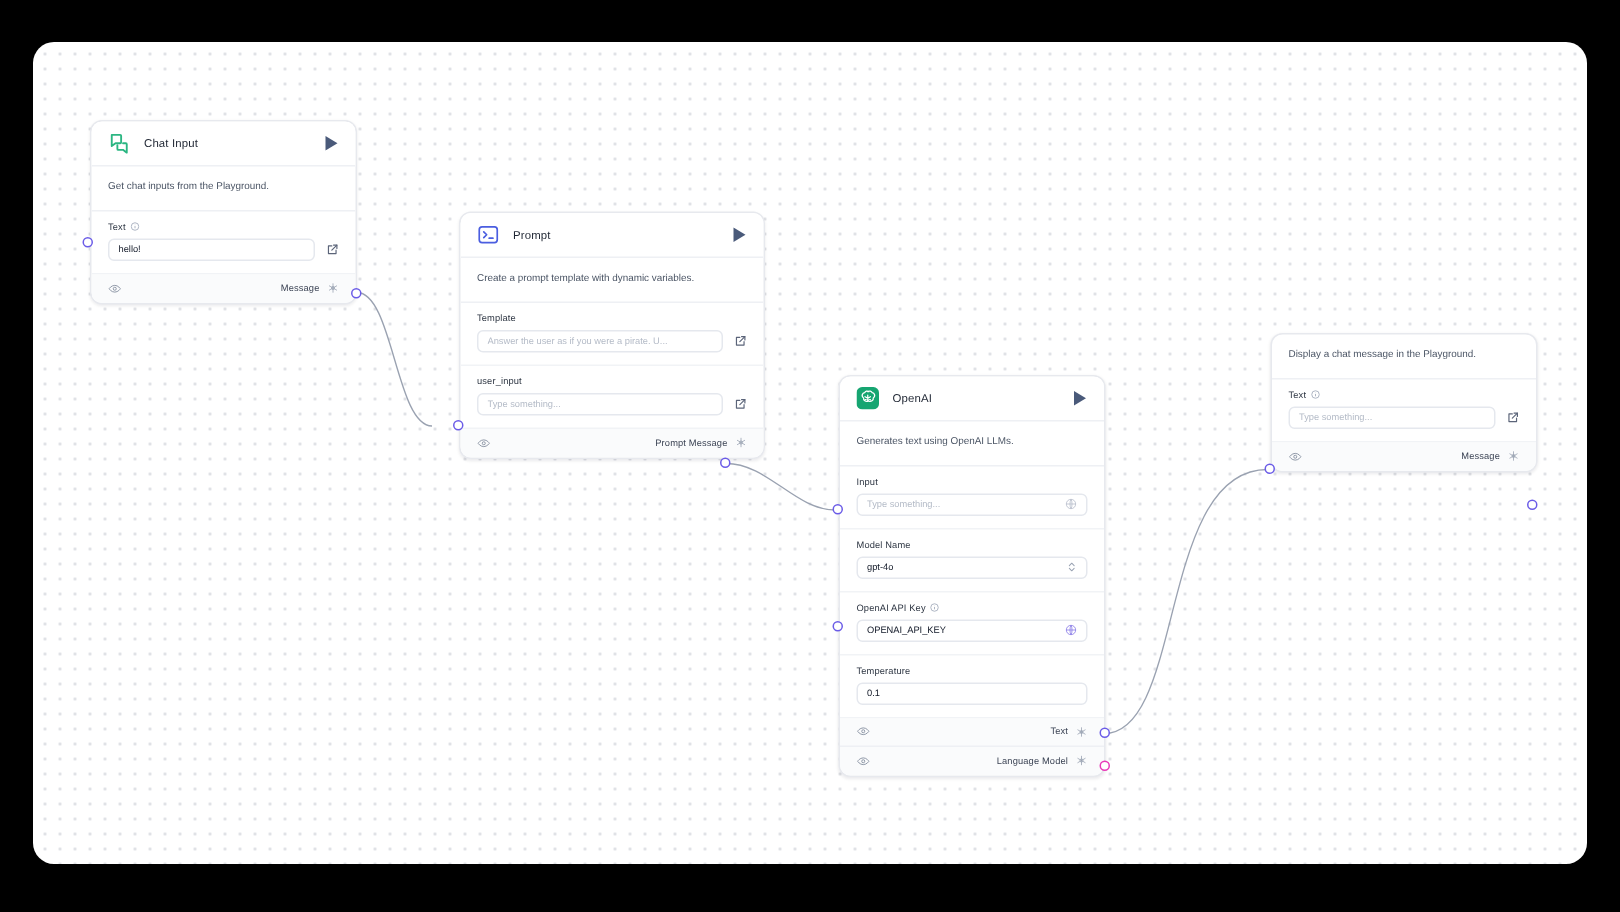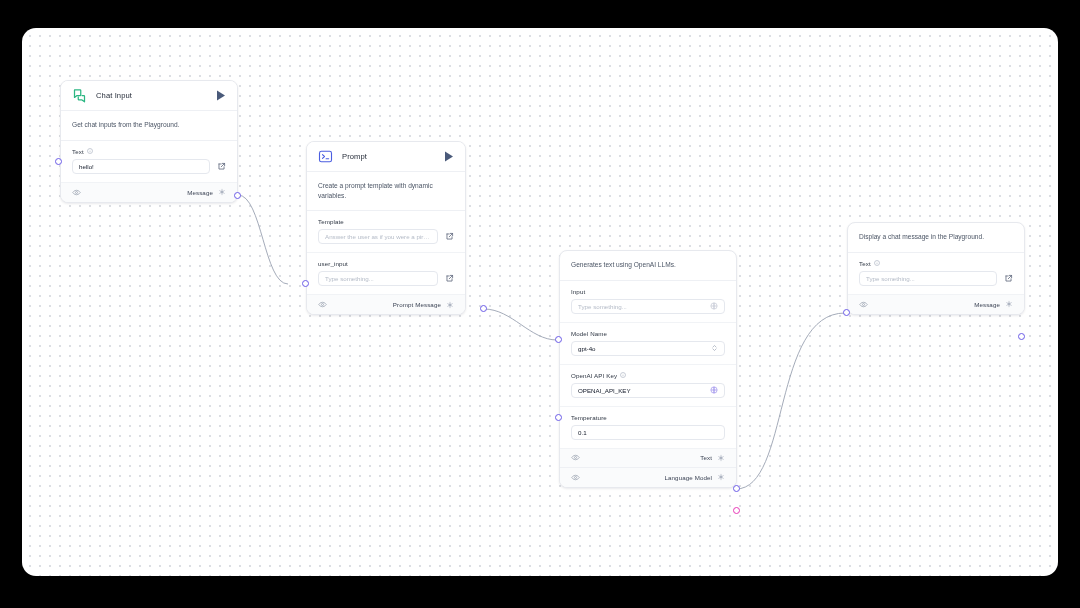--- a/index.html
+++ b/index.html
@@ -191,21 +191,21 @@
         <svg width="8" height="8" viewBox="0 0 18 18" fill="none" stroke="#9aa3b3" stroke-width="1.2">
             <path d="M9 2v14M3 5.5l12 7M15 5.5l-12 7"></path>
             <circle cx="9" cy="9" r="2.3"></circle>
           </svg>
       </span>
     </div>
   </div>
   <div class="port" style="left:55px; top:158px;"></div>
   <div class="port" style="left:234px; top:192px;"></div>
 
-  <div class="node" id="n-prompt" style="left:306px; top:141px; width:160px;">
+  <div class="node" id="n-prompt" style="left:306px; top:141px; width:204px;">
     <div class="node-head">
       <span class="node-icon">
         <svg width="15" height="15" viewBox="0 0 20 20" fill="none" stroke="#4b5ee0" stroke-width="1.5" stroke-linecap="round" stroke-linejoin="round">
           <rect x="2" y="3" width="16" height="14" rx="2.5"></rect>
             <path d="M6 7.5l2.6 2.5L6 12.5M10.8 13h3.4"></path>
         </svg>
       </span>
       <span class="node-title">Prompt</span>
       <span class="play-btn">
         <svg width="10" height="11" viewBox="0 0 10 11">
@@ -265,20 +265,37 @@
             <path d="M9 2v14M3 5.5l12 7M15 5.5l-12 7"></path>
             <circle cx="9" cy="9" r="2.3"></circle>
           </svg>
       </span>
     </div>
   </div>
   <div class="port" style="left:302px; top:280px;"></div>
   <div class="port" style="left:480px; top:305px;"></div>
 
   <div class="node" id="n-openai" style="left:559px; top:250px; width:178px;">
+    <div class="node-head">
+      <span class="node-icon">
+        <svg width="15" height="15" viewBox="0 0 20 20">
+          <rect x="0" y="0" width="20" height="20" rx="5" fill="#16a571"></rect>
+          <g fill="none" stroke="#ffffff" stroke-width="1.1" stroke-linecap="round" stroke-linejoin="round">
+            <path d="M10 4.2c1.4-1 3.3-.5 4 .9.9.1 1.7.7 2 1.6.4 1.2-.1 2.4-1.1 3 .2 1-.2 2-1.1 2.6-1 .7-2.3.6-3.2-.1-.9.7-2.2.8-3.2.1-.9-.6-1.3-1.6-1.1-2.6-1-.6-1.5-1.8-1.1-3 .3-.9 1.1-1.5 2-1.6.7-1.4 2.4-1.9 3.8-.9z"></path>
+            <path d="M10 7.3v5.4M7.6 8.6l4.8 2.8M12.4 8.6l-4.8 2.8"></path>
+          </g>
+        </svg>
+      </span>
+      <span class="node-title">OpenAI</span>
+      <span class="play-btn">
+        <svg width="10" height="11" viewBox="0 0 10 11">
+            <path d="M1 0.6 L9 5.5 L1 10.4 Z" fill="#4a5a7a"></path>
+          </svg>
+      </span>
+    </div>
     <div class="node-desc">Generates text using OpenAI LLMs.</div>
 
     <div class="field">
       <div class="field-label">
         <span>Input</span>
       </div>
       <div class="input-row">
         <div class="text-input ph">
           <span class="val">Type something...</span>
           <span class="trailing-ico">

